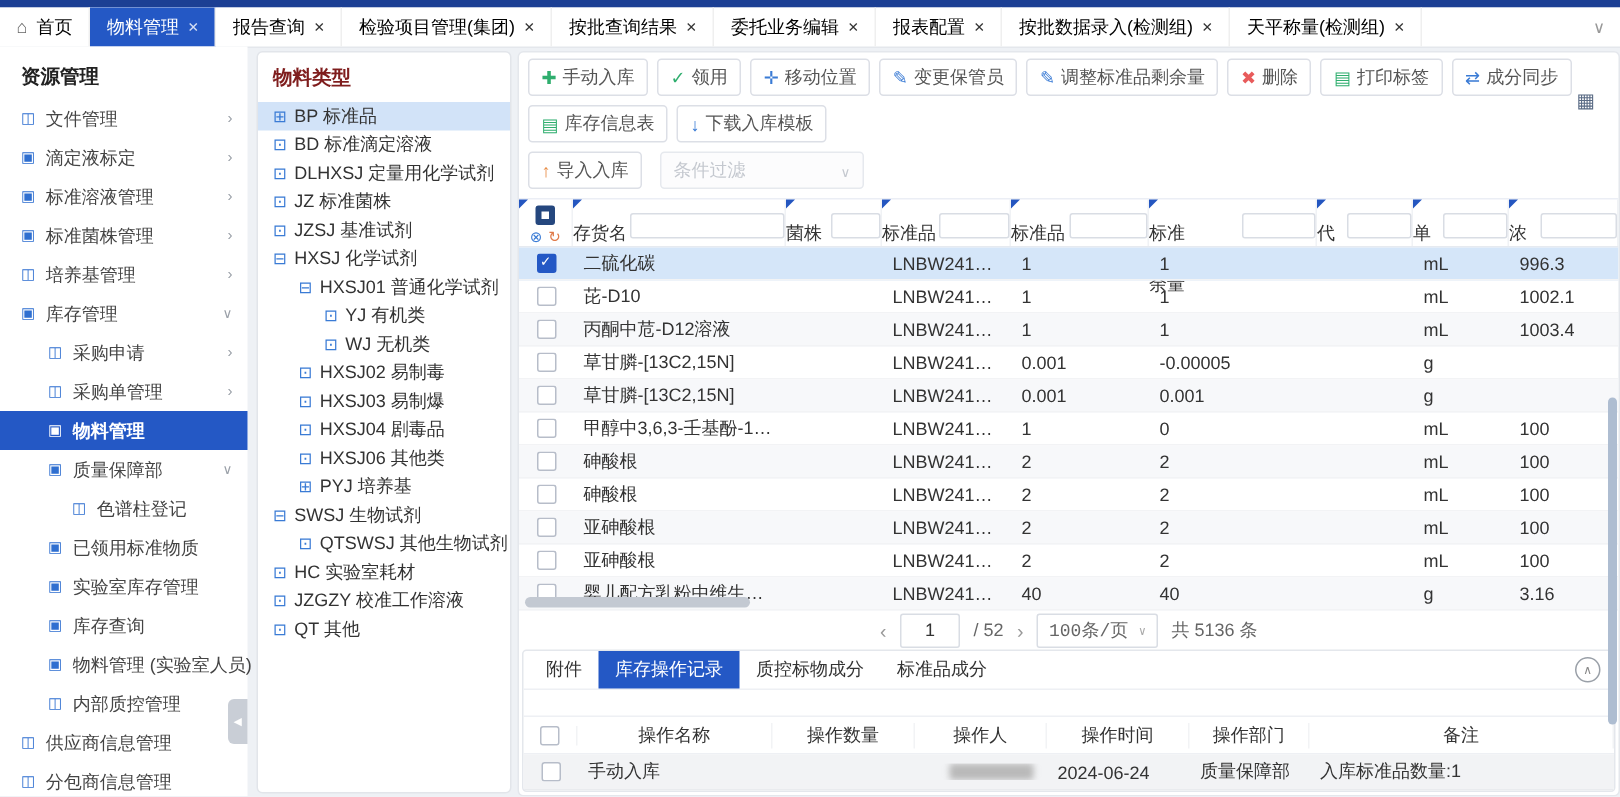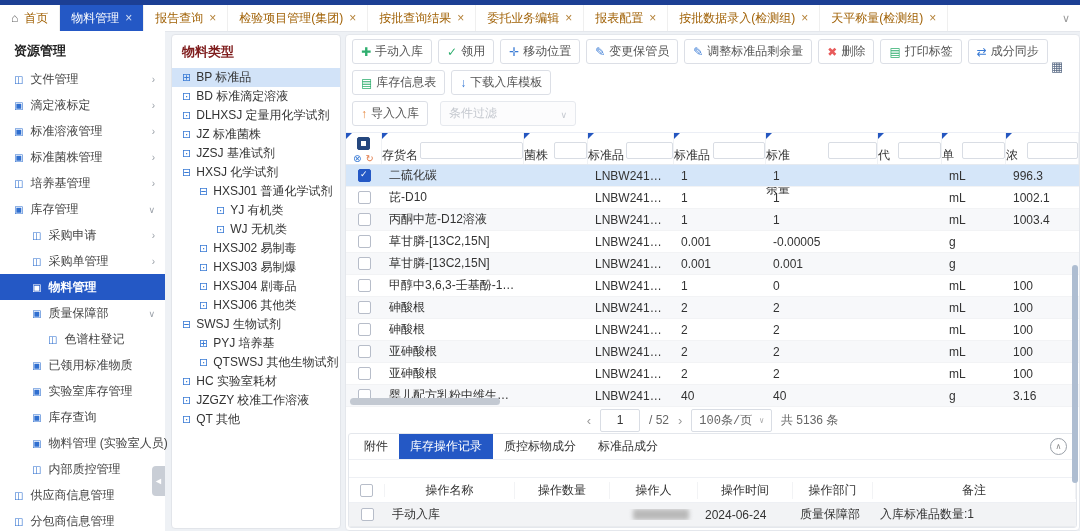--- a/index.html
+++ b/index.html
@@ -2,21 +2,21 @@
 <html><head>
 <meta charset="utf-8">
 <style>
   html,body{margin:0;padding:0;}
   body{font-family:"Liberation Sans","DejaVu Sans",sans-serif;background:#dfe3ea;}
   .app{position:relative;width:1080px;height:531px;background:#eef1f5;overflow:hidden;}
 
   
   .topstrip{height:5px;background:#1c3f94;}
   .tabbar{height:26px;background:#fff;border-bottom:1px solid #e4e7ec;display:flex;align-items:stretch;position:relative;}
-  .tab{display:flex;align-items:center;gap:6px;padding:0 11px;font-size:12px;color:#a16207;border-right:1px solid #efefef;cursor:pointer;white-space:nowrap;}
+  .tab{display:flex;align-items:center;gap:6px;padding:0 11px;font-size:12px;color:#000000;border-right:1px solid #efefef;cursor:pointer;white-space:nowrap;}
   .tab.active{background:#2458c5;color:#fff;}
   .home-ic::before{content:"⌂";font-size:12px;color:#666;}
   .x-ic::before{content:"×";font-size:12px;opacity:.8;}
   .tab-overflow{position:absolute;right:10px;top:0;height:26px;display:flex;align-items:center;color:#999;font-size:11px;cursor:pointer;}
   .tab-overflow::before{content:"∨";}
 
   
   .sidebar{position:absolute;left:0;top:31px;width:165px;bottom:0;background:#fff;padding-top:4px;}
   .side-title{font-size:13px;font-weight:bold;color:#222;padding:7px 14px 6px;}
   .side-item{height:26px;display:flex;align-items:center;gap:7px;padding:0 10px 0 14px;font-size:12px;color:#444;cursor:pointer;white-space:nowrap;}
@@ -285,27 +285,27 @@
         <span>HXSJ03 易制爆</span>
       </div>
     <div class="tree-item d1">
         <span class="ti ti-doc"></span>
         <span>HXSJ04 剧毒品</span>
       </div>
     <div class="tree-item d1">
         <span class="ti ti-doc"></span>
         <span>HXSJ06 其他类</span>
       </div>
-    <div class="tree-item">
-        <span class="ti ti-minus"></span>
-        <span>SWSJ 生物试剂</span>
-      </div>
     <div class="tree-item d1">
         <span class="ti ti-grid"></span>
         <span>PYJ 培养基</span>
+      </div>
+    <div class="tree-item">
+        <span class="ti ti-minus"></span>
+        <span>SWSJ 生物试剂</span>
       </div>
     <div class="tree-item d1">
         <span class="ti ti-doc"></span>
         <span>QTSWSJ 其他生物试剂</span>
       </div>
     <div class="tree-item">
         <span class="ti ti-doc"></span>
         <span>HC 实验室耗材</span>
       </div>
     <div class="tree-item">

